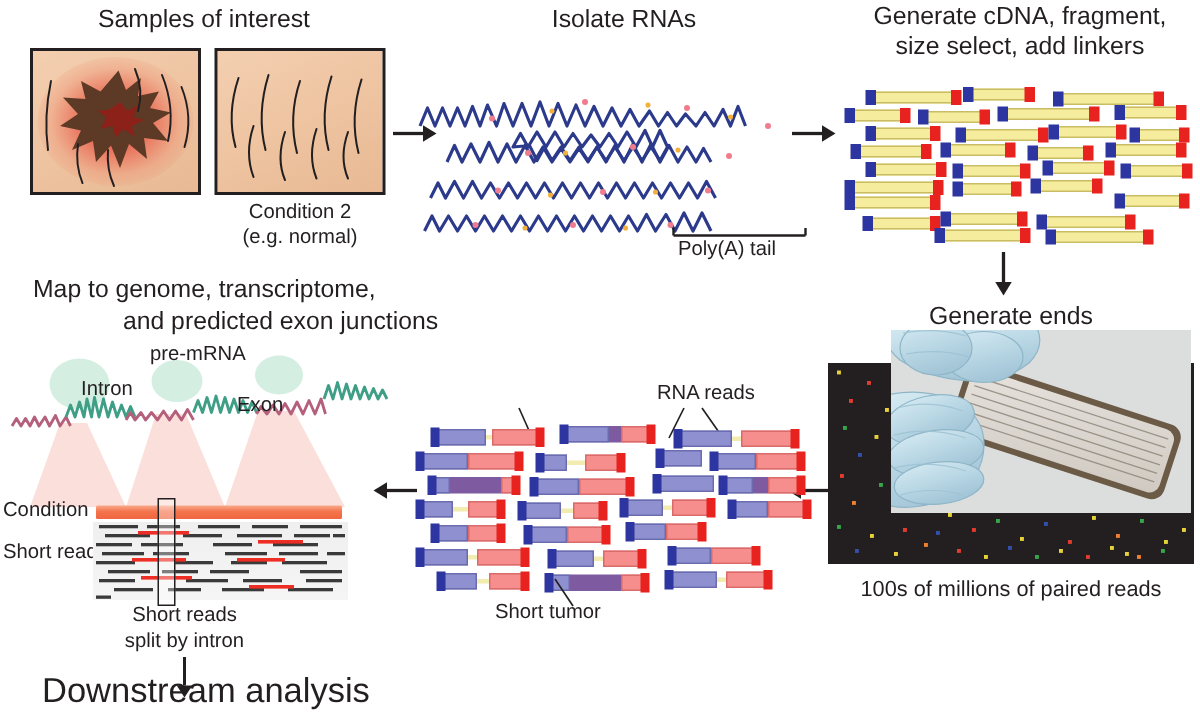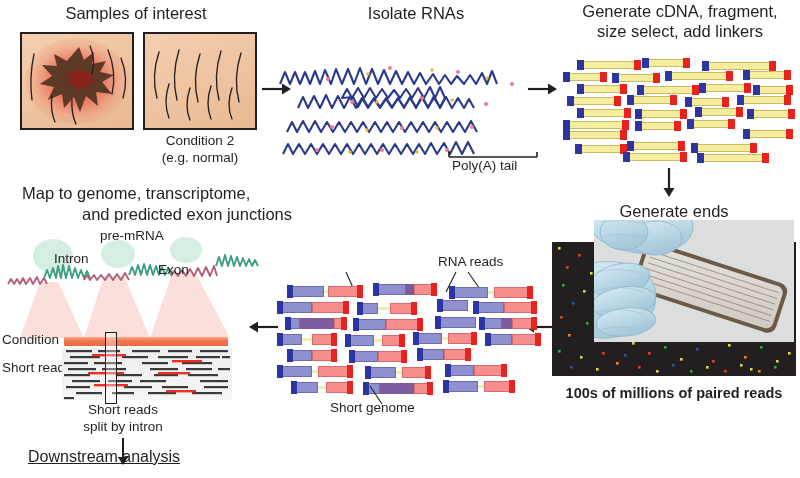--- a/index.html
+++ b/index.html
@@ -310,21 +310,21 @@
           <path d="M4,52 Q26,46 48,54"></path>
             <path d="M2,70 Q26,64 50,72"></path>
           <path d="M2,92 Q26,86 50,94"></path>
             <path d="M6,110 Q28,104 48,110"></path>
           <path d="M8,2 Q30,-2 50,4"></path>
             <path d="M10,16 Q32,12 52,18"></path>
         </g>
       </svg>
     </div>
 
-    <div class="lbl c sm" style="left:0;top:195px;width:252px;font-size:14.5px;font-weight:bold;">100s of millions of paired reads</div>
+    <div class="lbl c sm" style="left:0;top:195px;width:252px;font-size:14.5px;">100s of millions of paired reads</div>
   </div>
 
   <svg style="position:absolute;left:524px;top:318px;" width="30" height="18">
     <line x1="10" y1="9" x2="30" y2="9" stroke="#231f20" stroke-width="2.2"></line>
     <polygon points="10,3.5 1,9 10,14.5" fill="#231f20"></polygon>
   </svg>
 
   <div id="reads-panel">
     <div class="lbl sm" style="left:160px;top:2px;">RNA reads</div>
     <svg width="272" height="40" style="position:absolute;left:0;top:18px;">
@@ -488,21 +488,21 @@
           <div class="gap" style="left:34px;width:6px;"></div>
         <div class="r2" style="left:40px;width:30px;"></div>
           <div class="capL"></div>
           <div class="capR" style="right:-1px;"></div>
       </div>
     </div>
 
     <svg width="120" height="26" style="position:absolute;left:48px;top:130px;">
       <path d="M56,22 L44,4" stroke="#231f20" stroke-width="1.1" fill="none"></path>
     </svg>
-    <div class="lbl sm" style="left:52px;top:148px;">Short genome</div>
+    <div class="lbl sm" style="left:52px;top:148px;">Short tumor</div>
   </div>
 
   <svg style="position:absolute;left:248px;top:318px;" width="30" height="18">
     <line x1="10" y1="9" x2="30" y2="9" stroke="#231f20" stroke-width="2.2"></line>
     <polygon points="10,3.5 1,9 10,14.5" fill="#231f20"></polygon>
   </svg>
 
   <div id="map-panel">
     <div class="lbl" style="left:22px;top:4px;width:290px;">Map to genome, transcriptome,</div>
     <div class="lbl" style="left:42px;top:25px;width:290px;text-align:center;">and predicted exon junctions</div>
@@ -593,15 +593,15 @@
 
     <div class="lbl c sm" style="left:48px;top:222px;width:150px;">Short reads</div>
     <div class="lbl c sm" style="left:48px;top:239px;width:150px;">split by intron</div>
 
     <svg style="position:absolute;left:114px;top:258px;" width="18" height="28">
       <line x1="9" y1="0" x2="9" y2="19" stroke="#231f20" stroke-width="2"></line>
       <polygon points="3.8,19 9,27 14.2,19" fill="#231f20"></polygon>
     </svg>
   </div>
 
-  <div class="lbl" style="left:28px;top:448px;font-size:16px;text-decoration:underline;">Downstream analysis</div>
+  <div class="lbl" style="left:28px;top:448px;font-size:23px;">Downstream analysis</div>
 
 </div>
 
 </body></html>

